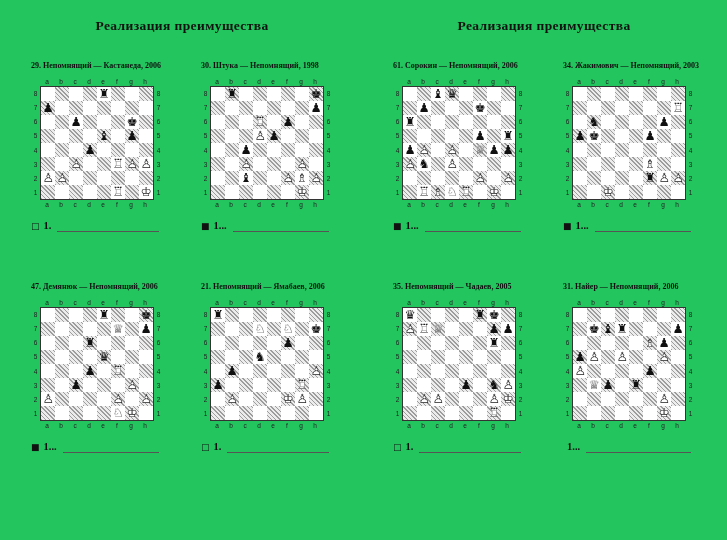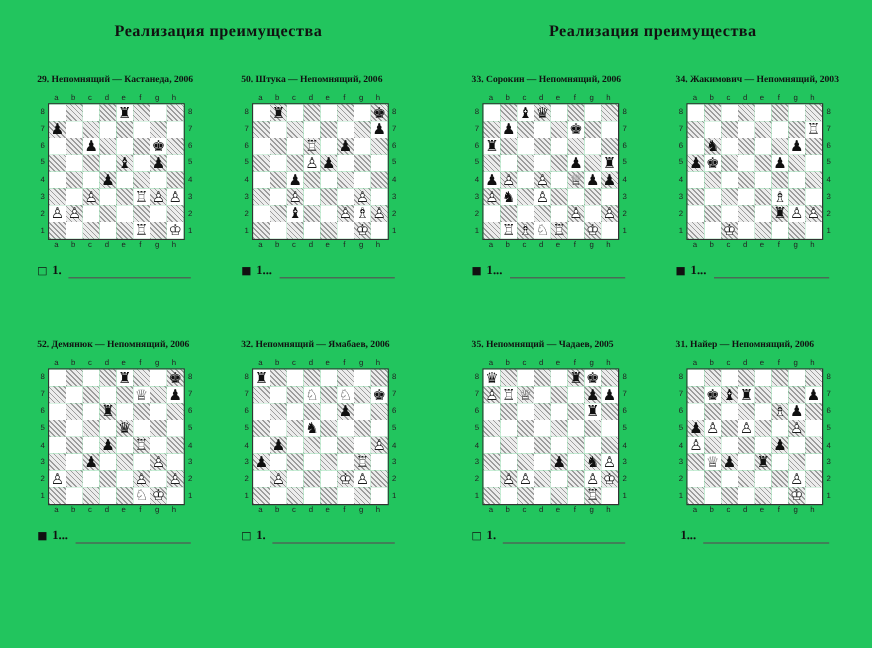--- a/index.html
+++ b/index.html
@@ -225,21 +225,21 @@
               <span class="corner"></span>
             </div>
           </div>
         <div class="answer">
           <span class="sym">□</span>
           <span class="mv">1.</span>
           <span class="blank"></span>
         </div>
       </div>
       <div class="puz">
-        <div class="caption">50. Штука — Непомнящий, 2006</div>
+        <div class="caption">30. Штука — Непомнящий, 1998</div>
         <div class="bw">
             <div class="frow">
               <span class="corner"></span>
               <span class="flab">a</span>
               <span class="flab">b</span>
               <span class="flab">c</span>
               <span class="flab">d</span>
               <span class="flab">e</span>
               <span class="flab">f</span>
               <span class="flab">g</span>
@@ -404,21 +404,21 @@
         <div class="answer">
           <span class="sym">■</span>
           <span class="mv">1...</span>
           <span class="blank"></span>
         </div>
       </div>
     </div>
 
     <div class="prow r2">
       <div class="puz">
-        <div class="caption">52. Демянюк — Непомнящий, 2006</div>
+        <div class="caption">47. Демянюк — Непомнящий, 2006</div>
         <div class="bw">
             <div class="frow">
               <span class="corner"></span>
               <span class="flab">a</span>
               <span class="flab">b</span>
               <span class="flab">c</span>
               <span class="flab">d</span>
               <span class="flab">e</span>
               <span class="flab">f</span>
               <span class="flab">g</span>
@@ -580,21 +580,21 @@
               <span class="corner"></span>
             </div>
           </div>
         <div class="answer">
           <span class="sym">■</span>
           <span class="mv">1...</span>
           <span class="blank"></span>
         </div>
       </div>
       <div class="puz">
-        <div class="caption">32. Непомнящий — Ямабаев, 2006</div>
+        <div class="caption">21. Непомнящий — Ямабаев, 2006</div>
         <div class="bw">
             <div class="frow">
               <span class="corner"></span>
               <span class="flab">a</span>
               <span class="flab">b</span>
               <span class="flab">c</span>
               <span class="flab">d</span>
               <span class="flab">e</span>
               <span class="flab">f</span>
               <span class="flab">g</span>
@@ -757,21 +757,21 @@
       </div>
     </div>
 
   </div>
 
   <div class="page right">
     <div class="heading">Реализация преимущества</div>
 
     <div class="prow r1">
       <div class="puz">
-        <div class="caption">33. Сорокин — Непомнящий, 2006</div>
+        <div class="caption">61. Сорокин — Непомнящий, 2006</div>
         <div class="bw">
             <div class="frow">
               <span class="corner"></span>
               <span class="flab">a</span>
               <span class="flab">b</span>
               <span class="flab">c</span>
               <span class="flab">d</span>
               <span class="flab">e</span>
               <span class="flab">f</span>
               <span class="flab">g</span>

